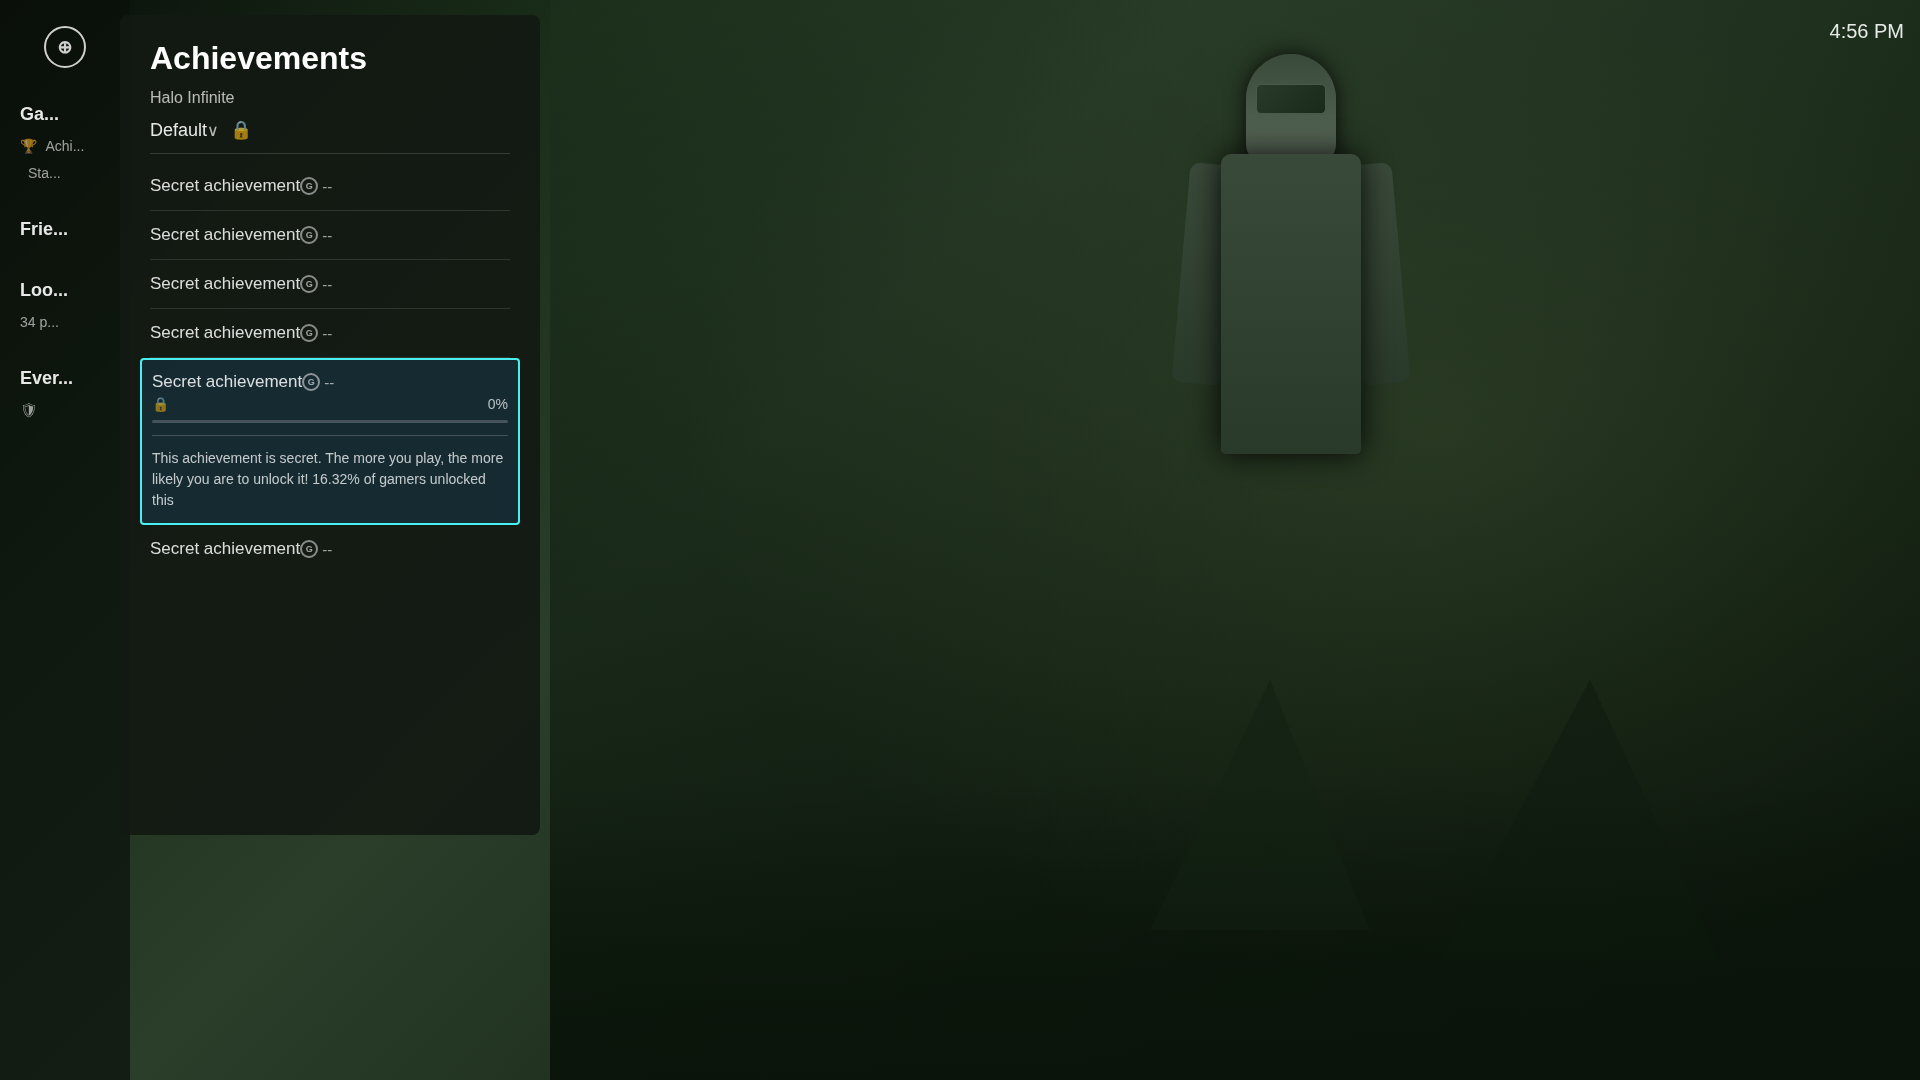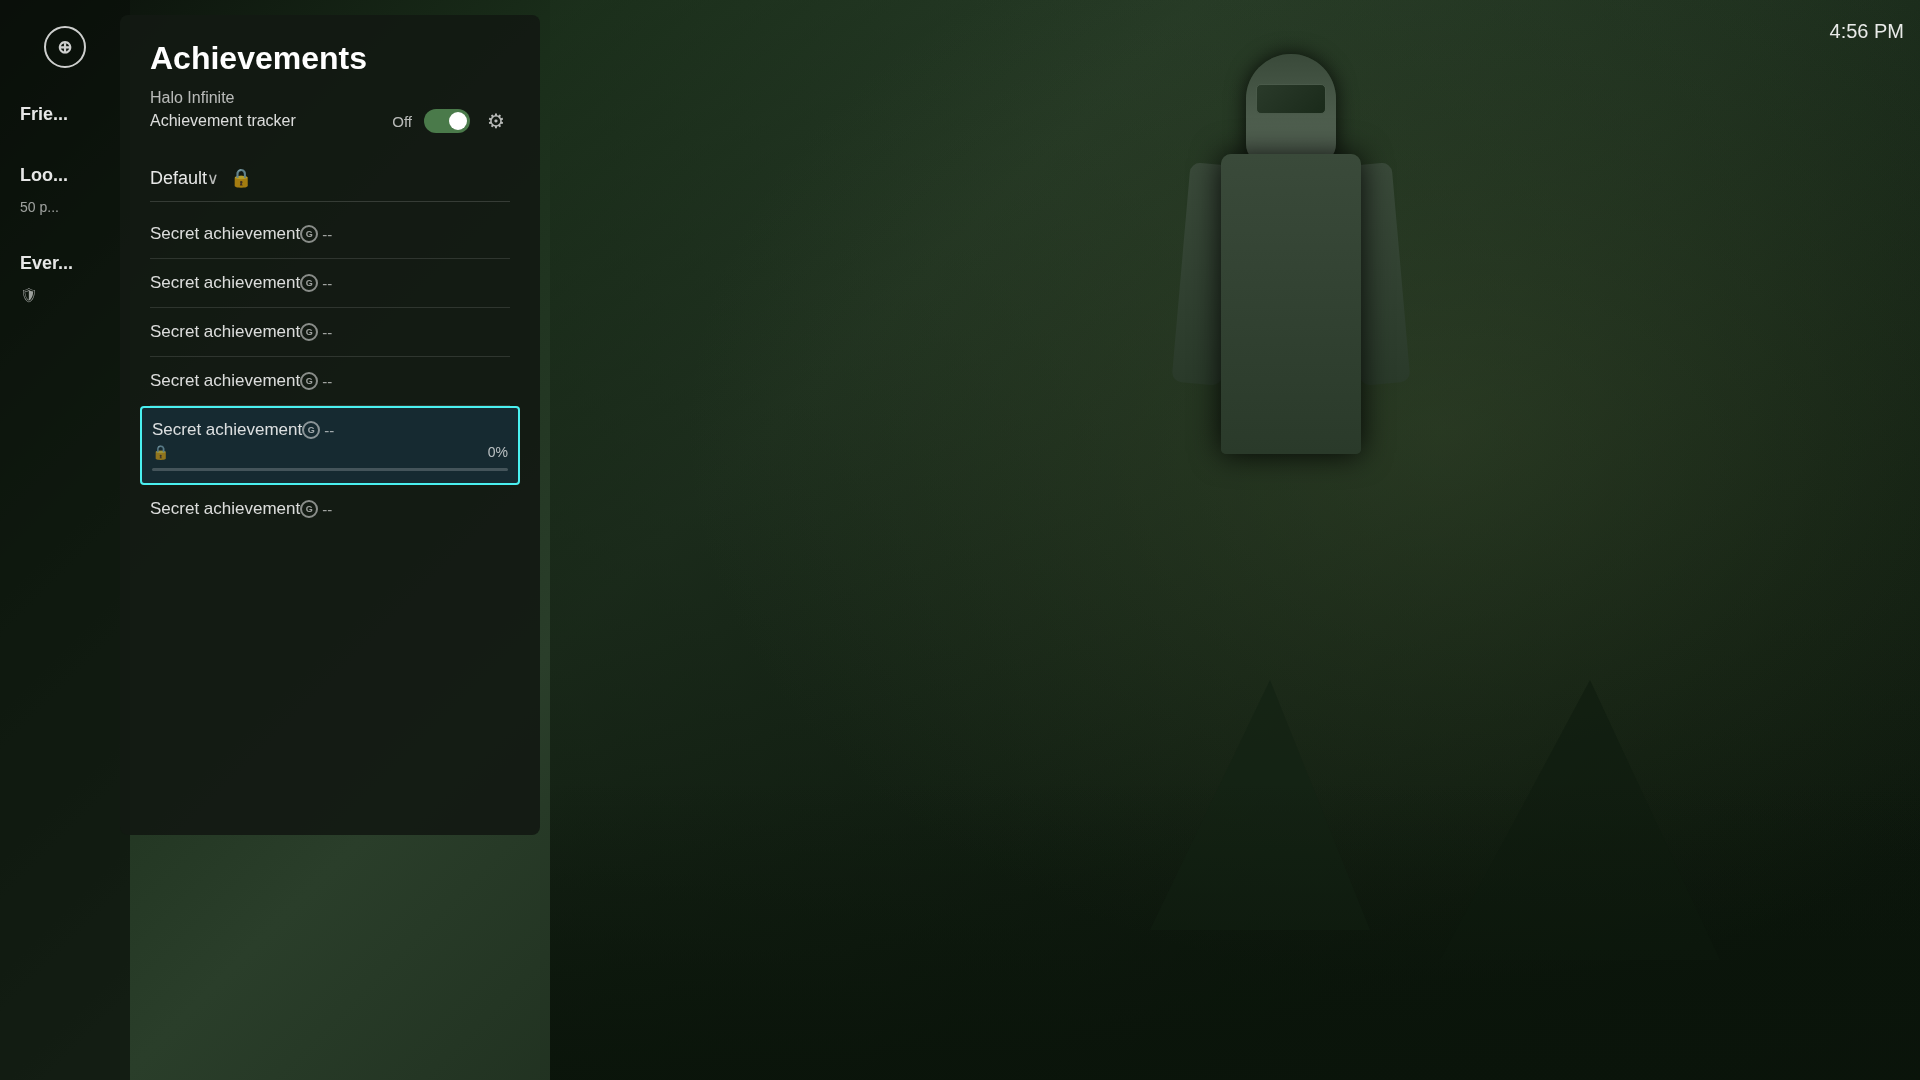--- a/index.html
+++ b/index.html
@@ -409,52 +409,53 @@
 
 <div class="clock">4:56 PM</div>
 
 <div class="left-sidebar">
 
   <svg class="xbox-circle" viewBox="0 0 44 44">
     <circle cx="22" cy="22" r="20" fill="none" stroke="rgba(255,255,255,0.8)" stroke-width="2"></circle>
     <text x="22" y="28" text-anchor="middle" fill="rgba(255,255,255,0.8)" font-size="18" font-weight="bold">⊕</text>
   </svg>
 
+  <div class="sidebar-section">
+    <div class="sidebar-label">Ga...</div>
+    <div class="sidebar-sub">
+      <span>🏆</span>
+      <span>Achi...</span>
+    </div>
+    <div class="sidebar-sub">
+      <span></span>
+      <span>Sta...</span>
+    </div>
+  </div>
 
   <div class="sidebar-section">
     <div class="sidebar-label">Frie...</div>
   </div>
 
   <div class="sidebar-section">
     <div class="sidebar-label">Loo...</div>
-    <div class="sidebar-sub">50 p...</div>
+    <div class="sidebar-sub">34 p...</div>
   </div>
 
   <div class="sidebar-section">
     <div class="sidebar-label">Ever...</div>
     <div class="sidebar-sub">
       <span>🛡</span>
     </div>
   </div>
 </div>
 
 <div class="main-panel">
   <div class="panel-title">Achievements</div>
   <div class="panel-subtitle">Halo Infinite</div>
 
-  <div class="tracker-row">
-    <span class="tracker-label">Achievement tracker</span>
-    <div class="tracker-controls">
-      <span class="tracker-off-text">Off</span>
-      <div class="toggle">
-        <div class="toggle-knob"></div>
-      </div>
-      <div class="gear-btn">⚙</div>
-    </div>
-  </div>
 
   <div class="default-row">
     <span class="default-label">Default</span>
     <div class="default-controls">
       <span class="chevron-icon">∨</span>
       <span class="lock-icon">🔒</span>
     </div>
   </div>
 
   <div id="achievement-list">
@@ -502,20 +503,21 @@
         <span>--</span>
       </div>
     </div>
       <div class="achievement-detail-row">
         <span style="font-size:14px;color:rgba(255,255,255,0.6);">🔒</span>
         <span style="font-size:14px;color:rgba(255,255,255,0.7);">0%</span>
       </div>
       <div class="progress-bar-container">
         <div class="progress-bar" style="width:0%"></div>
       </div>
+      <div class="achievement-description">This achievement is secret. The more you play, the more likely you are to unlock it! 16.32% of gamers unlocked this</div>
       </div>
       <div class="achievement-item">
     <div class="achievement-row">
       <span class="achievement-name">Secret achievement</span>
       <div class="achievement-score">
         <div class="gamerscore-icon">G</div>
         <span>--</span>
       </div>
     </div>
       </div>

